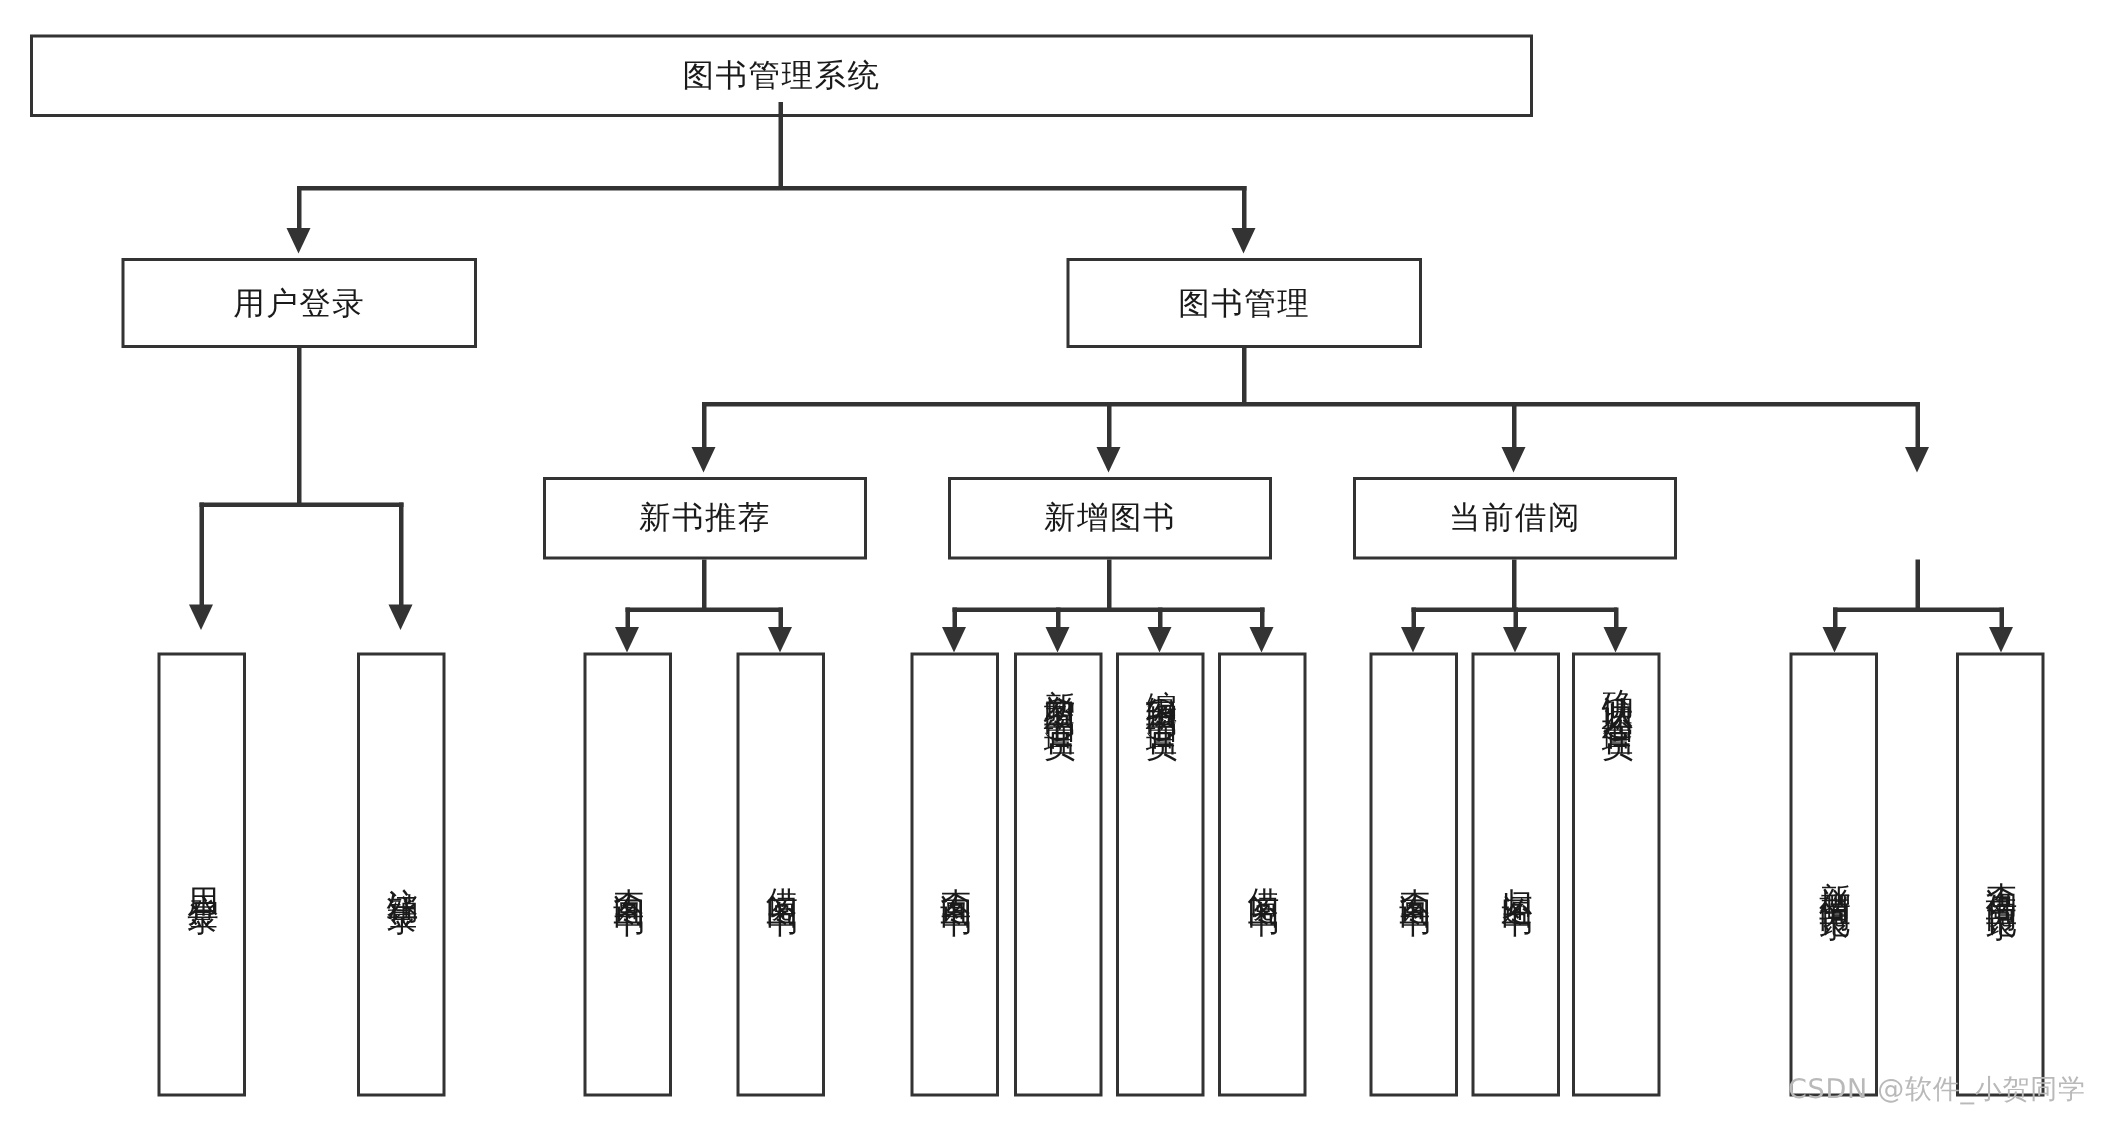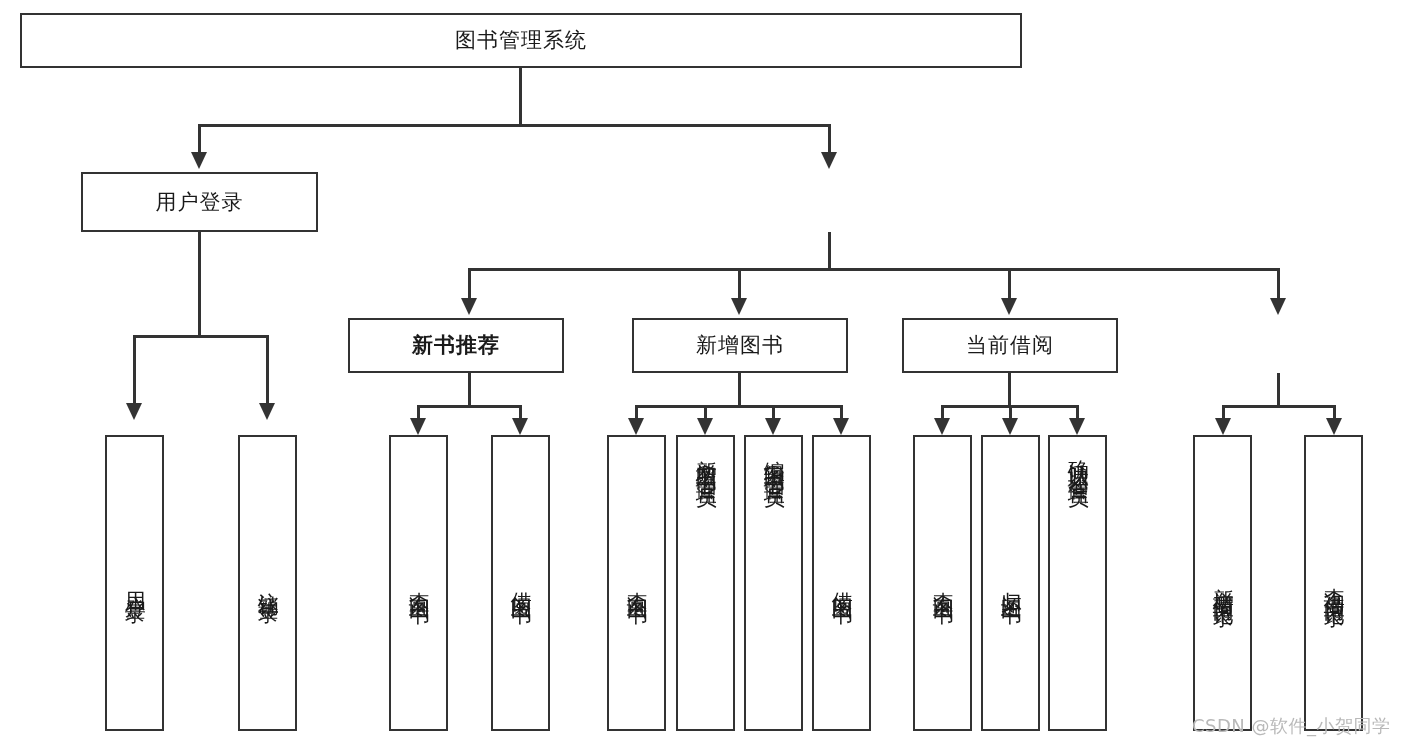--- a/index.html
+++ b/index.html
@@ -80,57 +80,60 @@
     white-space:nowrap;
     letter-spacing:0.5px;
     font-family:"DejaVu Sans","Liberation Sans",sans-serif;
   }
 </style>
 </head>
 <body>
 
 <div id="diagram">
 
-  <div class="node" style="left:20px;top:13px;width:1002px;height:55px;">
+  <div class="node" style="left:20px;top:23px;width:1002px;height:55px;">
     <span class="label">图书管理系统</span>
   </div>
 
   <div class="vline" style="left:519px;top:68px;width:3px;height:57px;"></div>
 
   <div class="hline" style="left:198px;top:124px;width:633px;height:3px;"></div>
 
   <div class="vline" style="left:198px;top:124px;width:3px;height:30px;"></div>
   <div class="arrow" style="left:191px;top:152px;"></div>
 
   <div class="vline" style="left:828px;top:124px;width:3px;height:30px;"></div>
   <div class="arrow" style="left:821px;top:152px;"></div>
 
   <div class="node" style="left:81px;top:172px;width:237px;height:60px;">
     <span class="label">用户登录</span>
+  </div>
+  <div class="node" style="left:711px;top:172px;width:237px;height:60px;">
+    <span class="label">图书管理</span>
   </div>
 
   <div class="vline" style="left:198px;top:232px;width:3px;height:105px;"></div>
   <div class="hline" style="left:133px;top:335px;width:136px;height:3px;"></div>
   <div class="vline" style="left:133px;top:335px;width:3px;height:70px;"></div>
   <div class="arrow" style="left:126px;top:403px;"></div>
   <div class="vline" style="left:266px;top:335px;width:3px;height:70px;"></div>
   <div class="arrow" style="left:259px;top:403px;"></div>
 
   <div class="vline" style="left:828px;top:232px;width:3px;height:38px;"></div>
   <div class="hline" style="left:468px;top:268px;width:812px;height:3px;"></div>
   <div class="vline" style="left:468px;top:268px;width:3px;height:32px;"></div>
   <div class="arrow" style="left:461px;top:298px;"></div>
   <div class="vline" style="left:738px;top:268px;width:3px;height:32px;"></div>
   <div class="arrow" style="left:731px;top:298px;"></div>
   <div class="vline" style="left:1008px;top:268px;width:3px;height:32px;"></div>
   <div class="arrow" style="left:1001px;top:298px;"></div>
   <div class="vline" style="left:1277px;top:268px;width:3px;height:32px;"></div>
   <div class="arrow" style="left:1270px;top:298px;"></div>
 
-  <div class="node" style="left:348px;top:318px;width:216px;height:55px;font-weight:bold;">
+  <div class="node" style="left:362px;top:318px;width:216px;height:55px;">
     <span class="label">新书推荐</span>
   </div>
   <div class="node" style="left:632px;top:318px;width:216px;height:55px;">
     <span class="label">新增图书</span>
   </div>
   <div class="node" style="left:902px;top:318px;width:216px;height:55px;">
     <span class="label">当前借阅</span>
   </div>
 
   <div class="vline" style="left:468px;top:373px;width:3px;height:34px;"></div>

